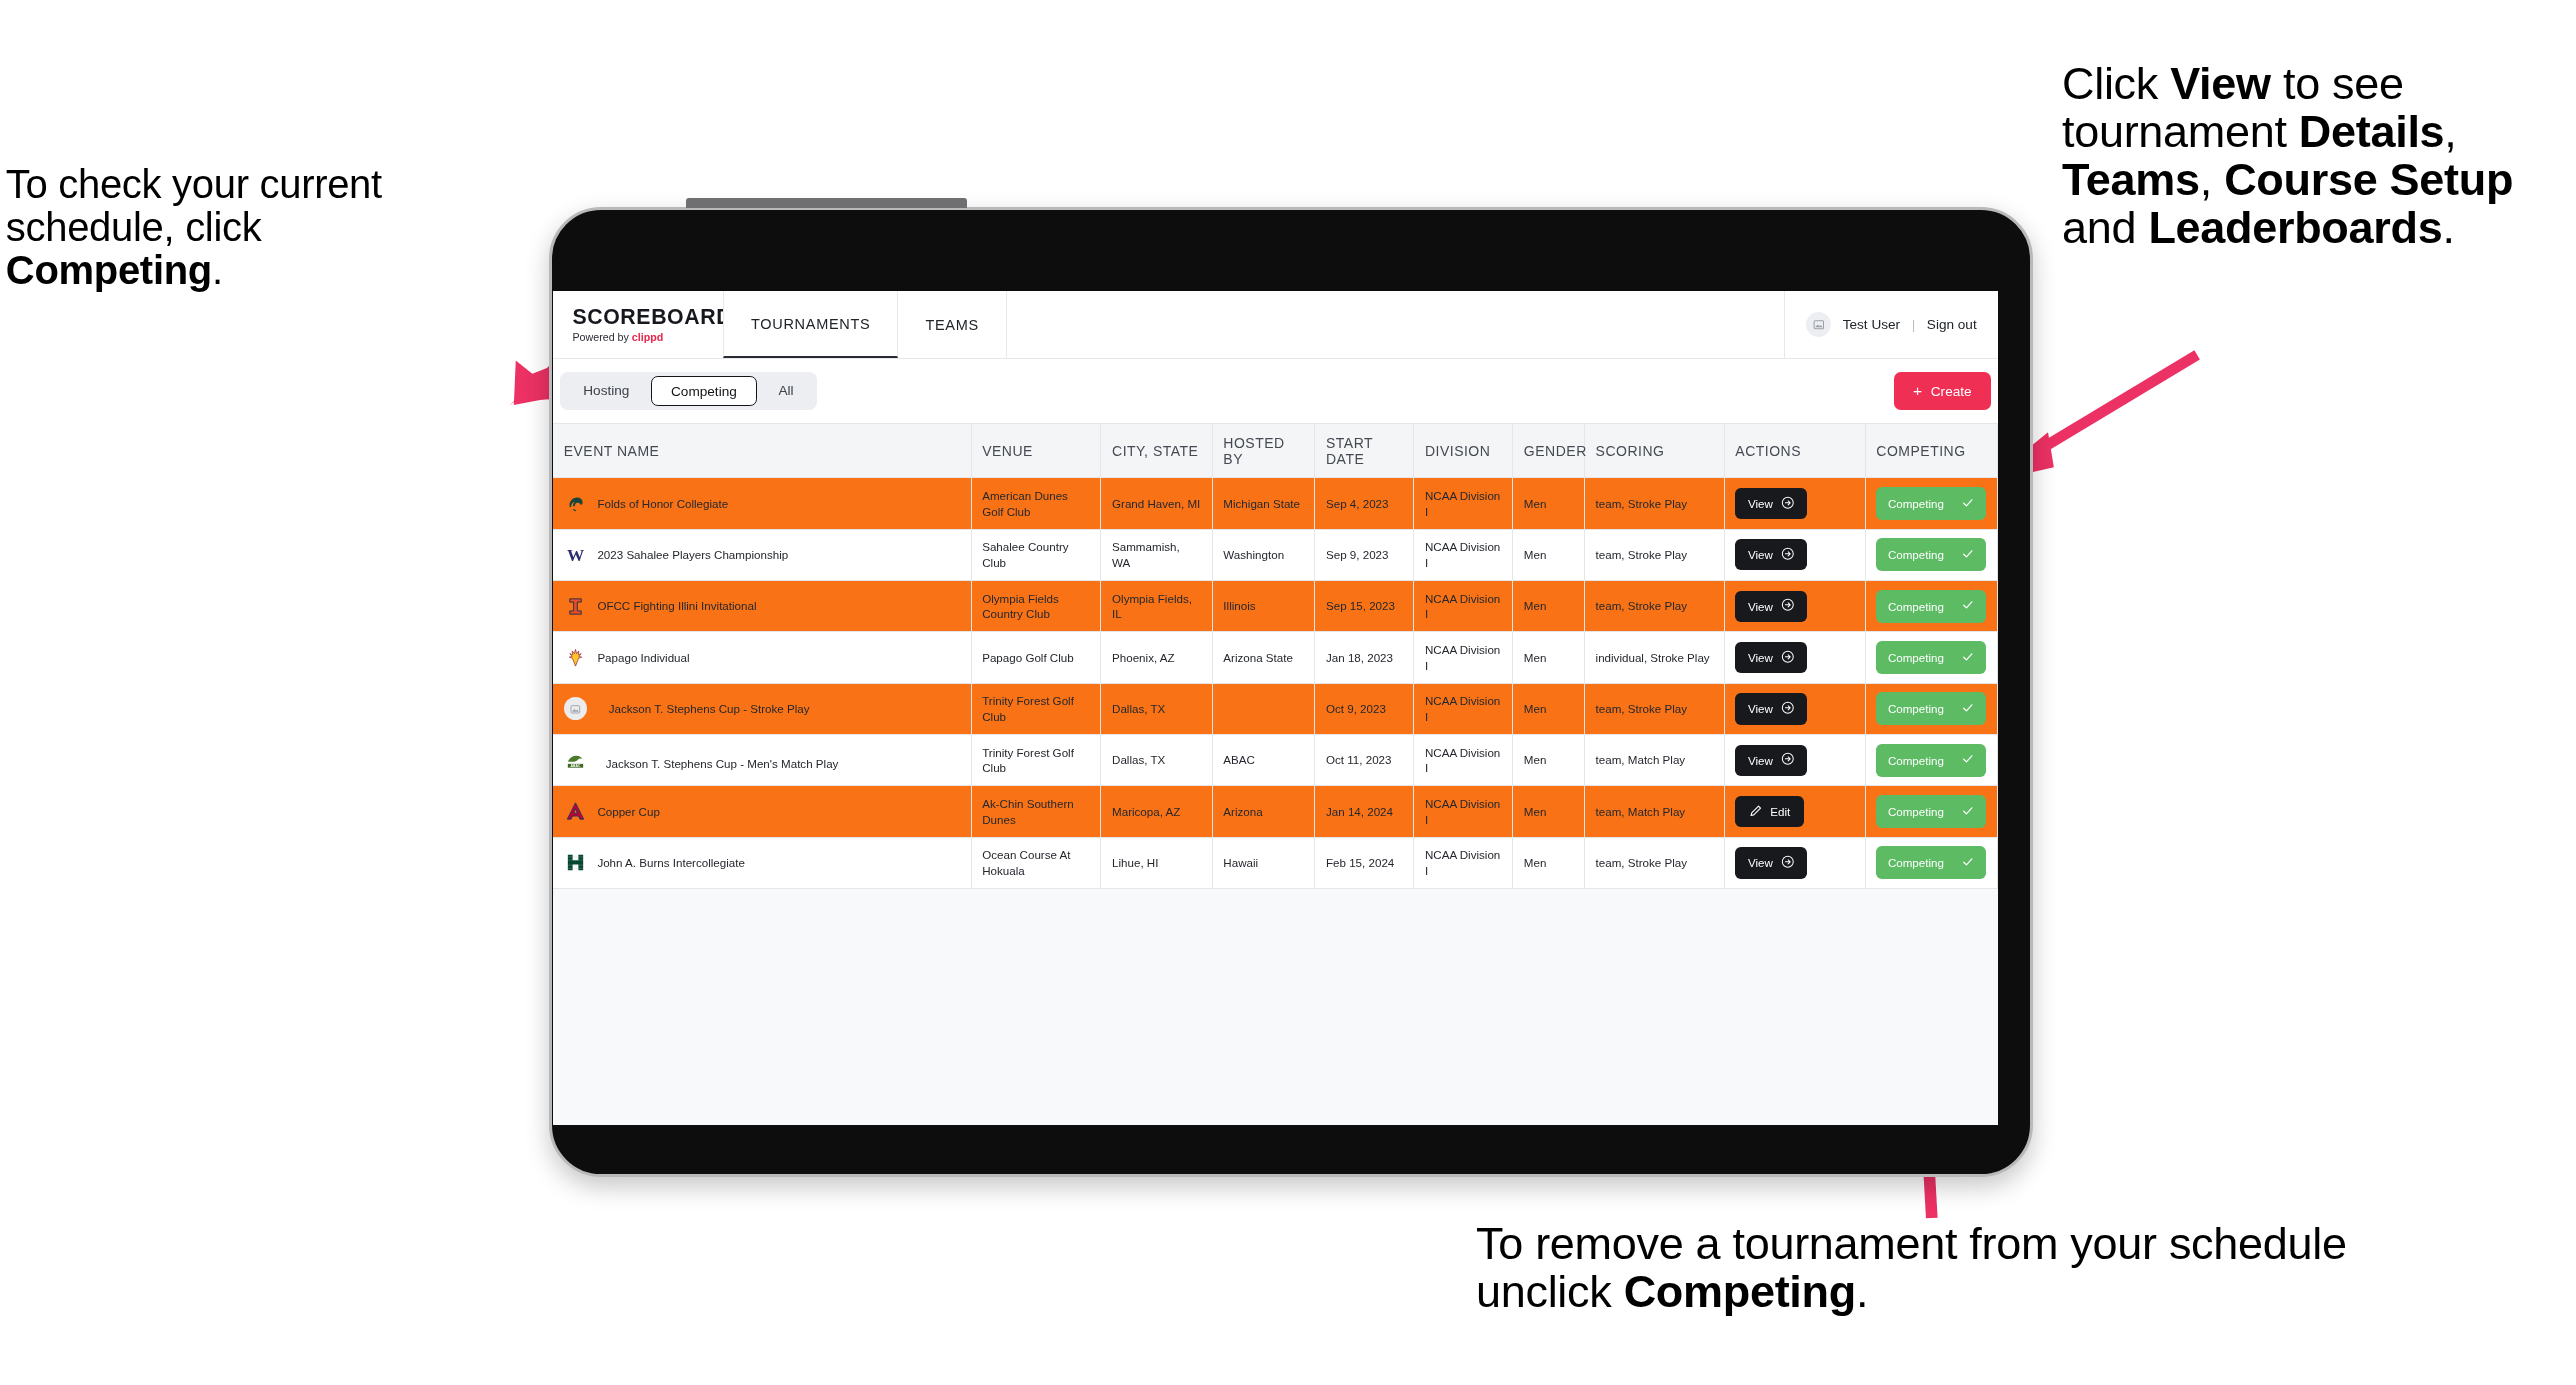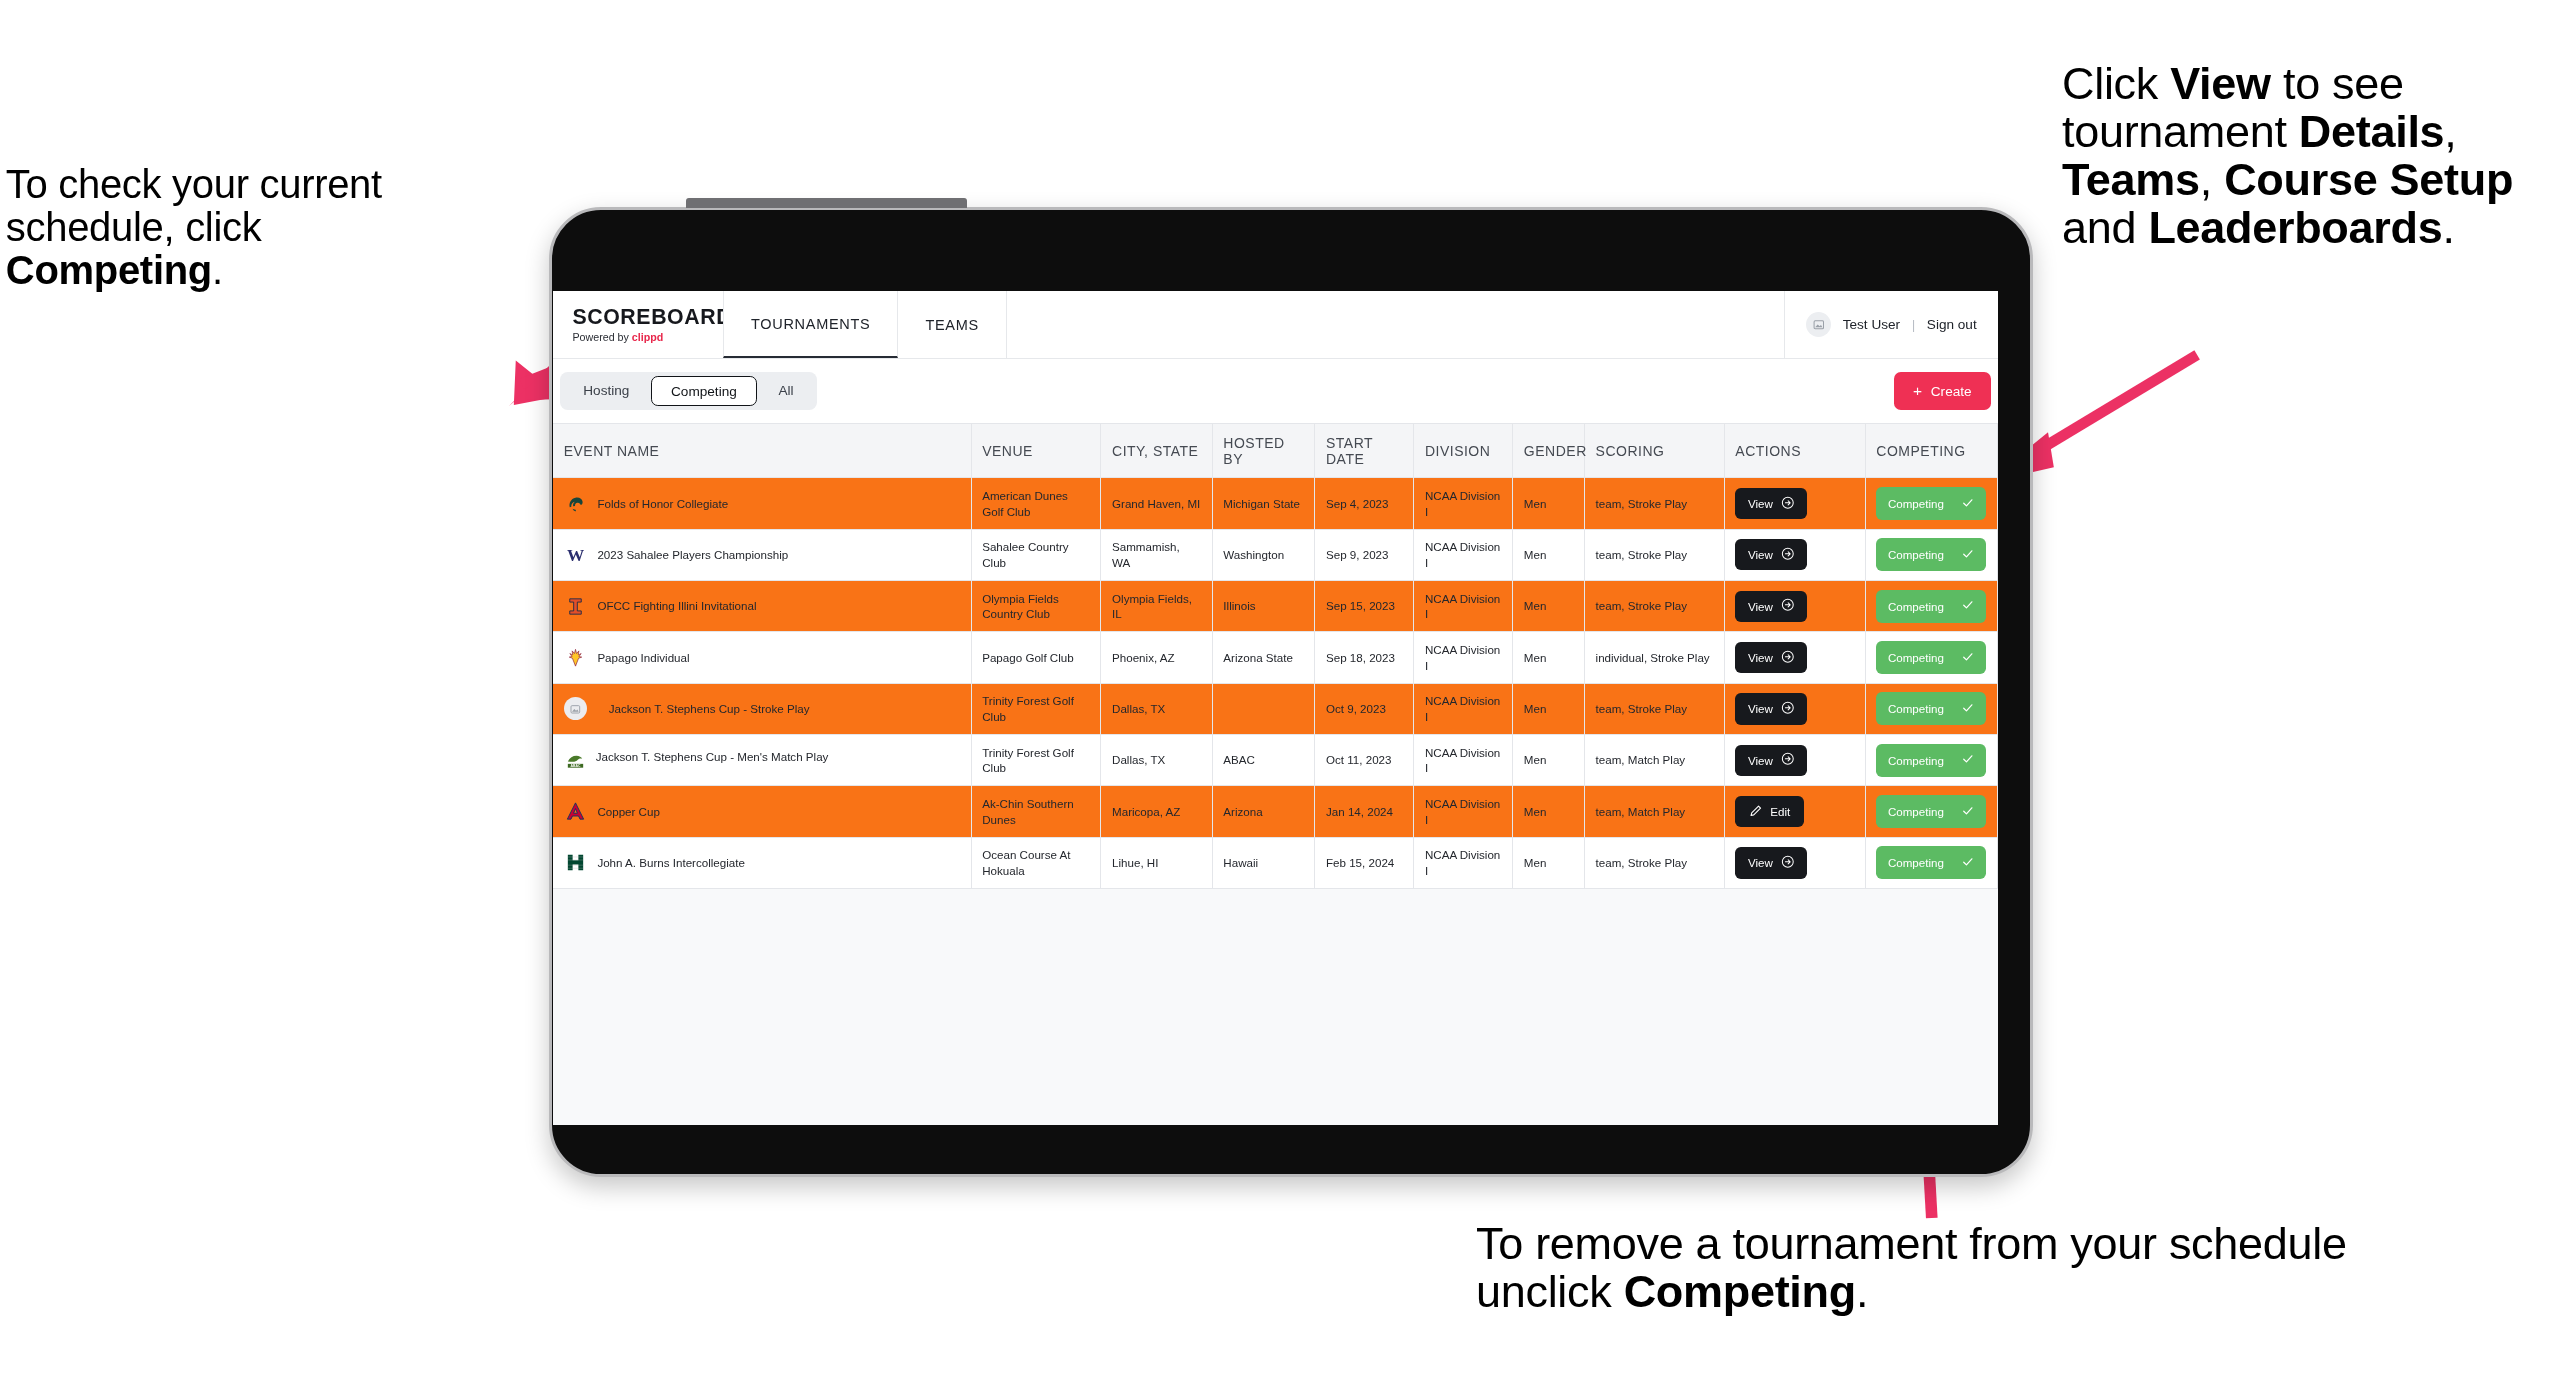--- a/index.html
+++ b/index.html
@@ -365,21 +365,21 @@
                         <svg width="23" height="23" viewBox="0 0 24 24">
                           <path d="M12 3.5l1.1 4.4 2.4-2.8-.6 4.2 3-1.4-2.3 3.1 2.9.6-3.3 1.2L12 21l-3.2-8.2-3.3-1.2 2.9-.6-2.3-3.1 3 1.4-.6-4.2 2.4 2.8z" fill="#FFC627" stroke="#8C1D40" stroke-width="0.7"></path>
                         </svg>
                       </span>
                       <span>Papago Individual</span>
                     </div>
                   </td>
                   <td>Papago Golf Club</td>
                   <td>Phoenix, AZ</td>
                   <td>Arizona State</td>
-                  <td>Sep 18, 2023</td>
+                  <td>Jan 18, 2023</td>
                   <td>NCAA Division I</td>
                   <td>Men</td>
                   <td>individual, Stroke Play</td>
                   <td class="actions-cell"><button class="btn-view">
                       <span>View</span>
                       <span><svg width="13.6" height="13.6" viewBox="0 0 20 20">
                           <circle cx="10" cy="10" r="8" fill="none" stroke="#ffffff" stroke-width="1.5"></circle>
                           <path d="M6.5 10h7M10.5 7l3 3-3 3" fill="none" stroke="#ffffff" stroke-width="1.5" stroke-linecap="round" stroke-linejoin="round"></path>
                         </svg></span>
                     </button></td>
@@ -424,21 +424,21 @@
                     <button class="btn-competing">
                       <span>Competing</span>
                       <span><svg width="13.6" height="13.6" viewBox="0 0 20 20">
                           <path d="M4 10.6l4 4 8-9" fill="none" stroke="#ffffff" stroke-width="1.8" stroke-linecap="round" stroke-linejoin="round"></path>
                         </svg></span>
                     </button>
                   </td>
                 </tr>
                 <tr>
                   <td>
-                    <div class="eventcell" style="display:flex;align-items:flex-start;gap:9px;">
+                    <div class="eventcell" style="display:flex;align-items:flex-end;gap:19px;">
                       <span class="logo">
                         <svg width="23" height="23" viewBox="0 0 24 24" style="font-size:12px">
                           <path d="M4 13c2-4 5-6 9-6 3 0 5 1.5 6 3-2-.5-3.4 0-4.6 1.2-1.4 1.4-3 2.2-5.2 2.2-2 0-3.6-.2-5.2-.4z" fill="#4a7a2a"></path>
                           <rect x="4" y="15.5" width="16" height="4" fill="#3d6a22"></rect>
                           <text x="12" y="18.8" text-anchor="middle" font-family="Liberation Sans, sans-serif" font-weight="700" font-size="3.6" fill="#ffffff">ABAC</text>
                         </svg>
                       </span>
                       <span>Jackson T. Stephens Cup - Men's Match Play</span>
                     </div>
                   </td>

